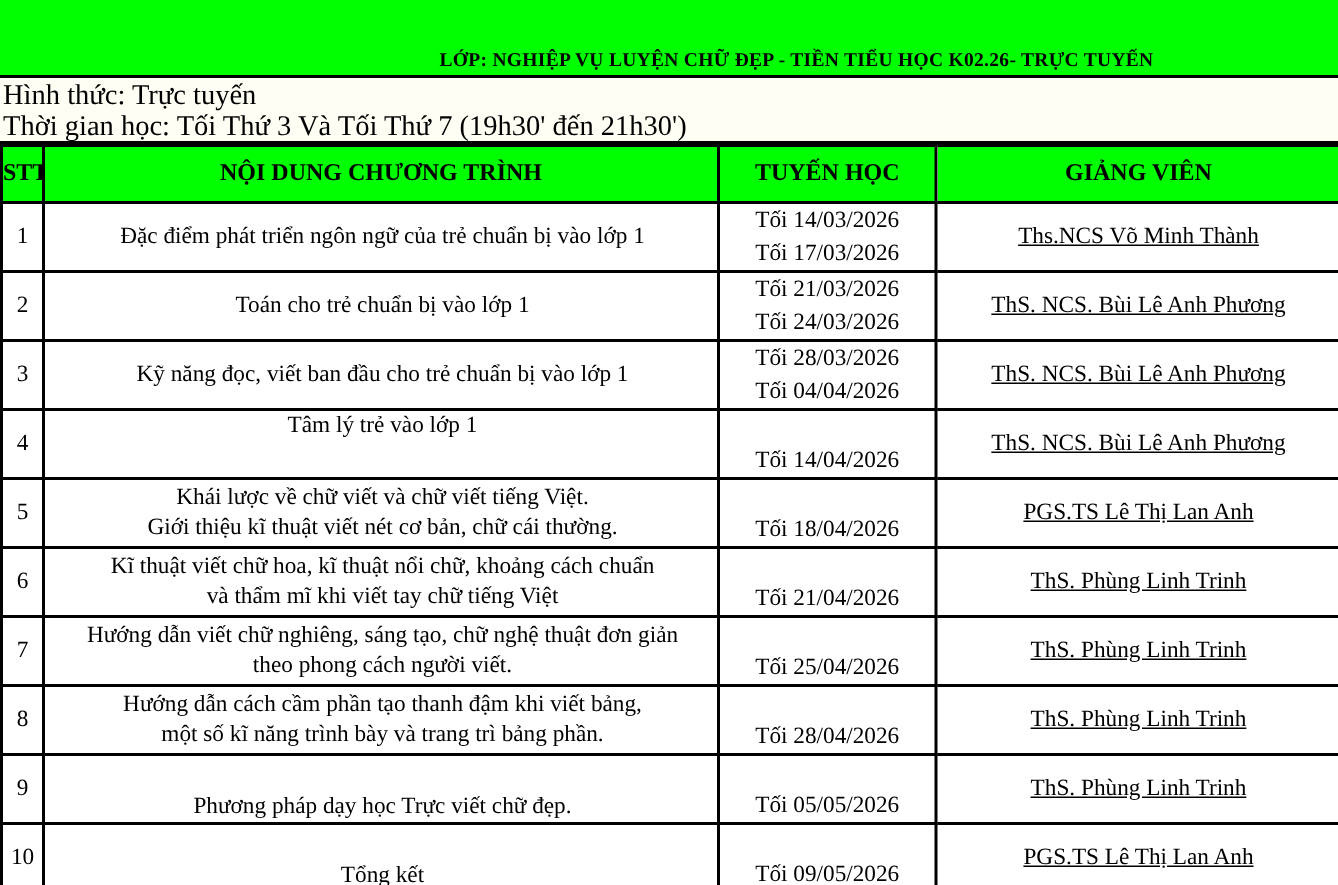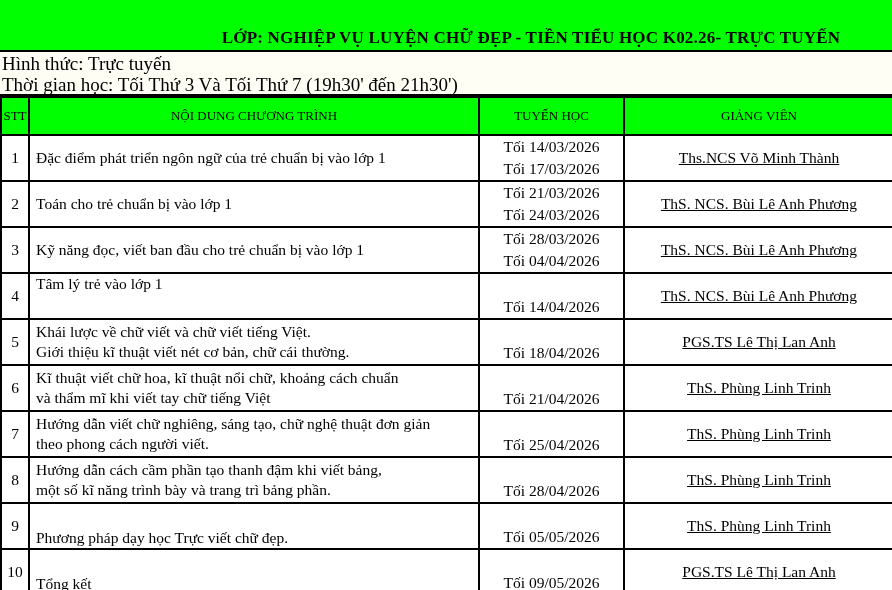--- a/index.html
+++ b/index.html
@@ -23,21 +23,21 @@
     height: 50px;
     background: var(--green);
     display: flex;
     align-items: flex-end;
     justify-content: center;
     padding-left: 170px;
     padding-bottom: 2px;
   }
   .title-text {
     font-weight: bold;
-    font-size: 17px;
+    font-size: 13px;
     letter-spacing: 0.2px;
     white-space: nowrap;
     color: #000;
   }
 
   
   .info-box {
     background: var(--info-bg);
     border-top: 2px solid var(--border);
     border-bottom: 2px solid var(--border);
@@ -66,31 +66,31 @@
     border-right-width: 2px;
     padding: 0;
     overflow: hidden;
   }
   .schedule th:last-child, .schedule td:last-child { border-right: none; }
   .schedule th:first-child, .schedule td:first-child { border-left: 2px solid var(--border); }
 
   .schedule thead th {
     background: var(--green);
     height: 38px;
-    font-weight: normal;
-    font-size: 13px;
+    font-weight: bold;
+    font-size: 16px;
     text-align: center;
     vertical-align: middle;
     white-space: nowrap;
   }
 
   .schedule tbody td { height: 46px; background: #fff; font-size: 15.5px; }
 
   td.stt-cell { text-align: center; vertical-align: middle; font-size: 15px; }
-  td.content-cell { text-align: left; padding-left: 6px; padding-right: 4px; line-height: 20px; }
+  td.content-cell { text-align: center; padding-left: 6px; padding-right: 4px; line-height: 20px; }
   td.date-cell { text-align: center; font-size: 16px; line-height: 22px; }
   td.lect-cell { text-align: center; vertical-align: middle; text-decoration: underline; }
 
   .v-middle { vertical-align: middle; }
   .v-top    { vertical-align: top; padding-top: 6px; }
   .v-bottom { vertical-align: bottom; padding-bottom: 5px; }
 </style>
 </head>
 <body>
 

